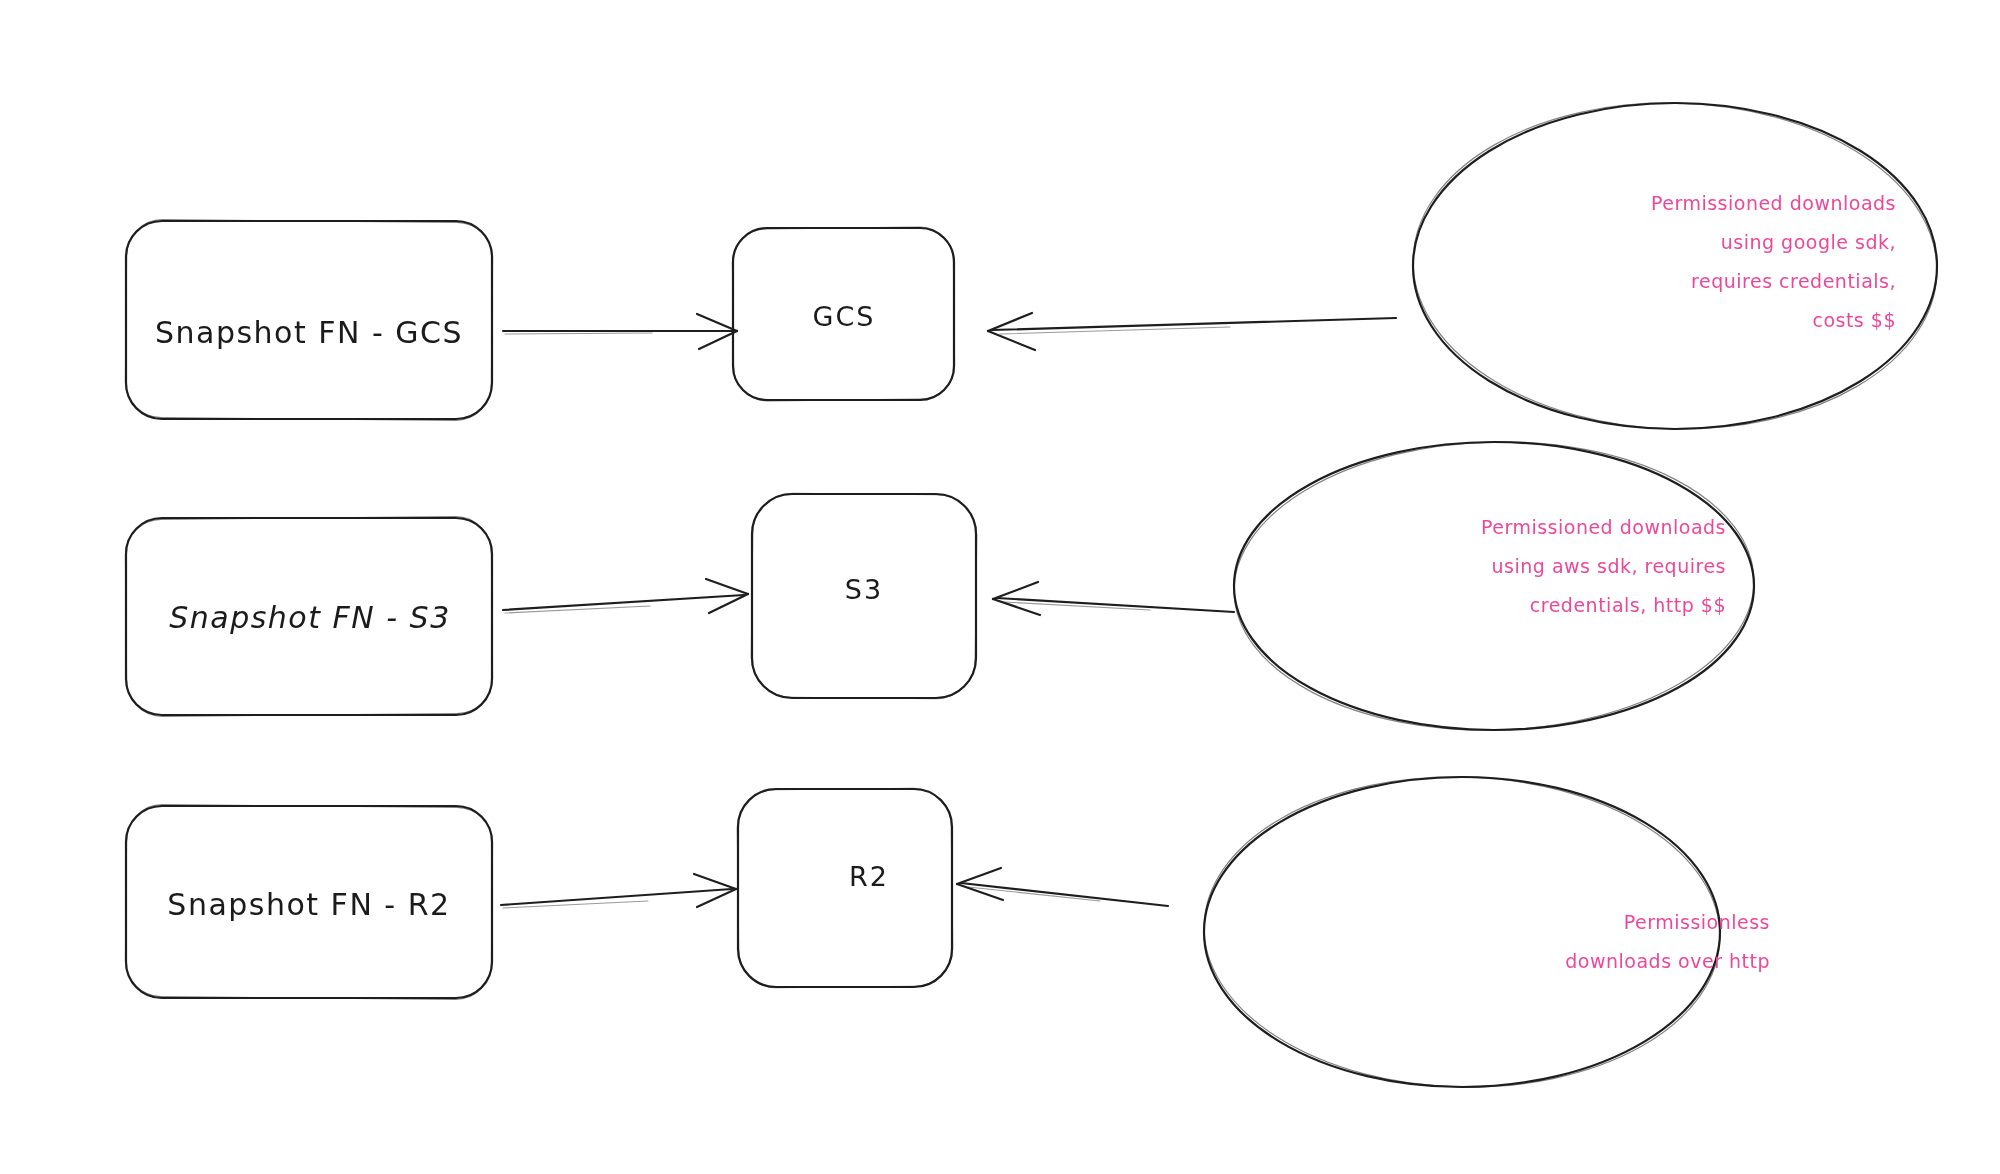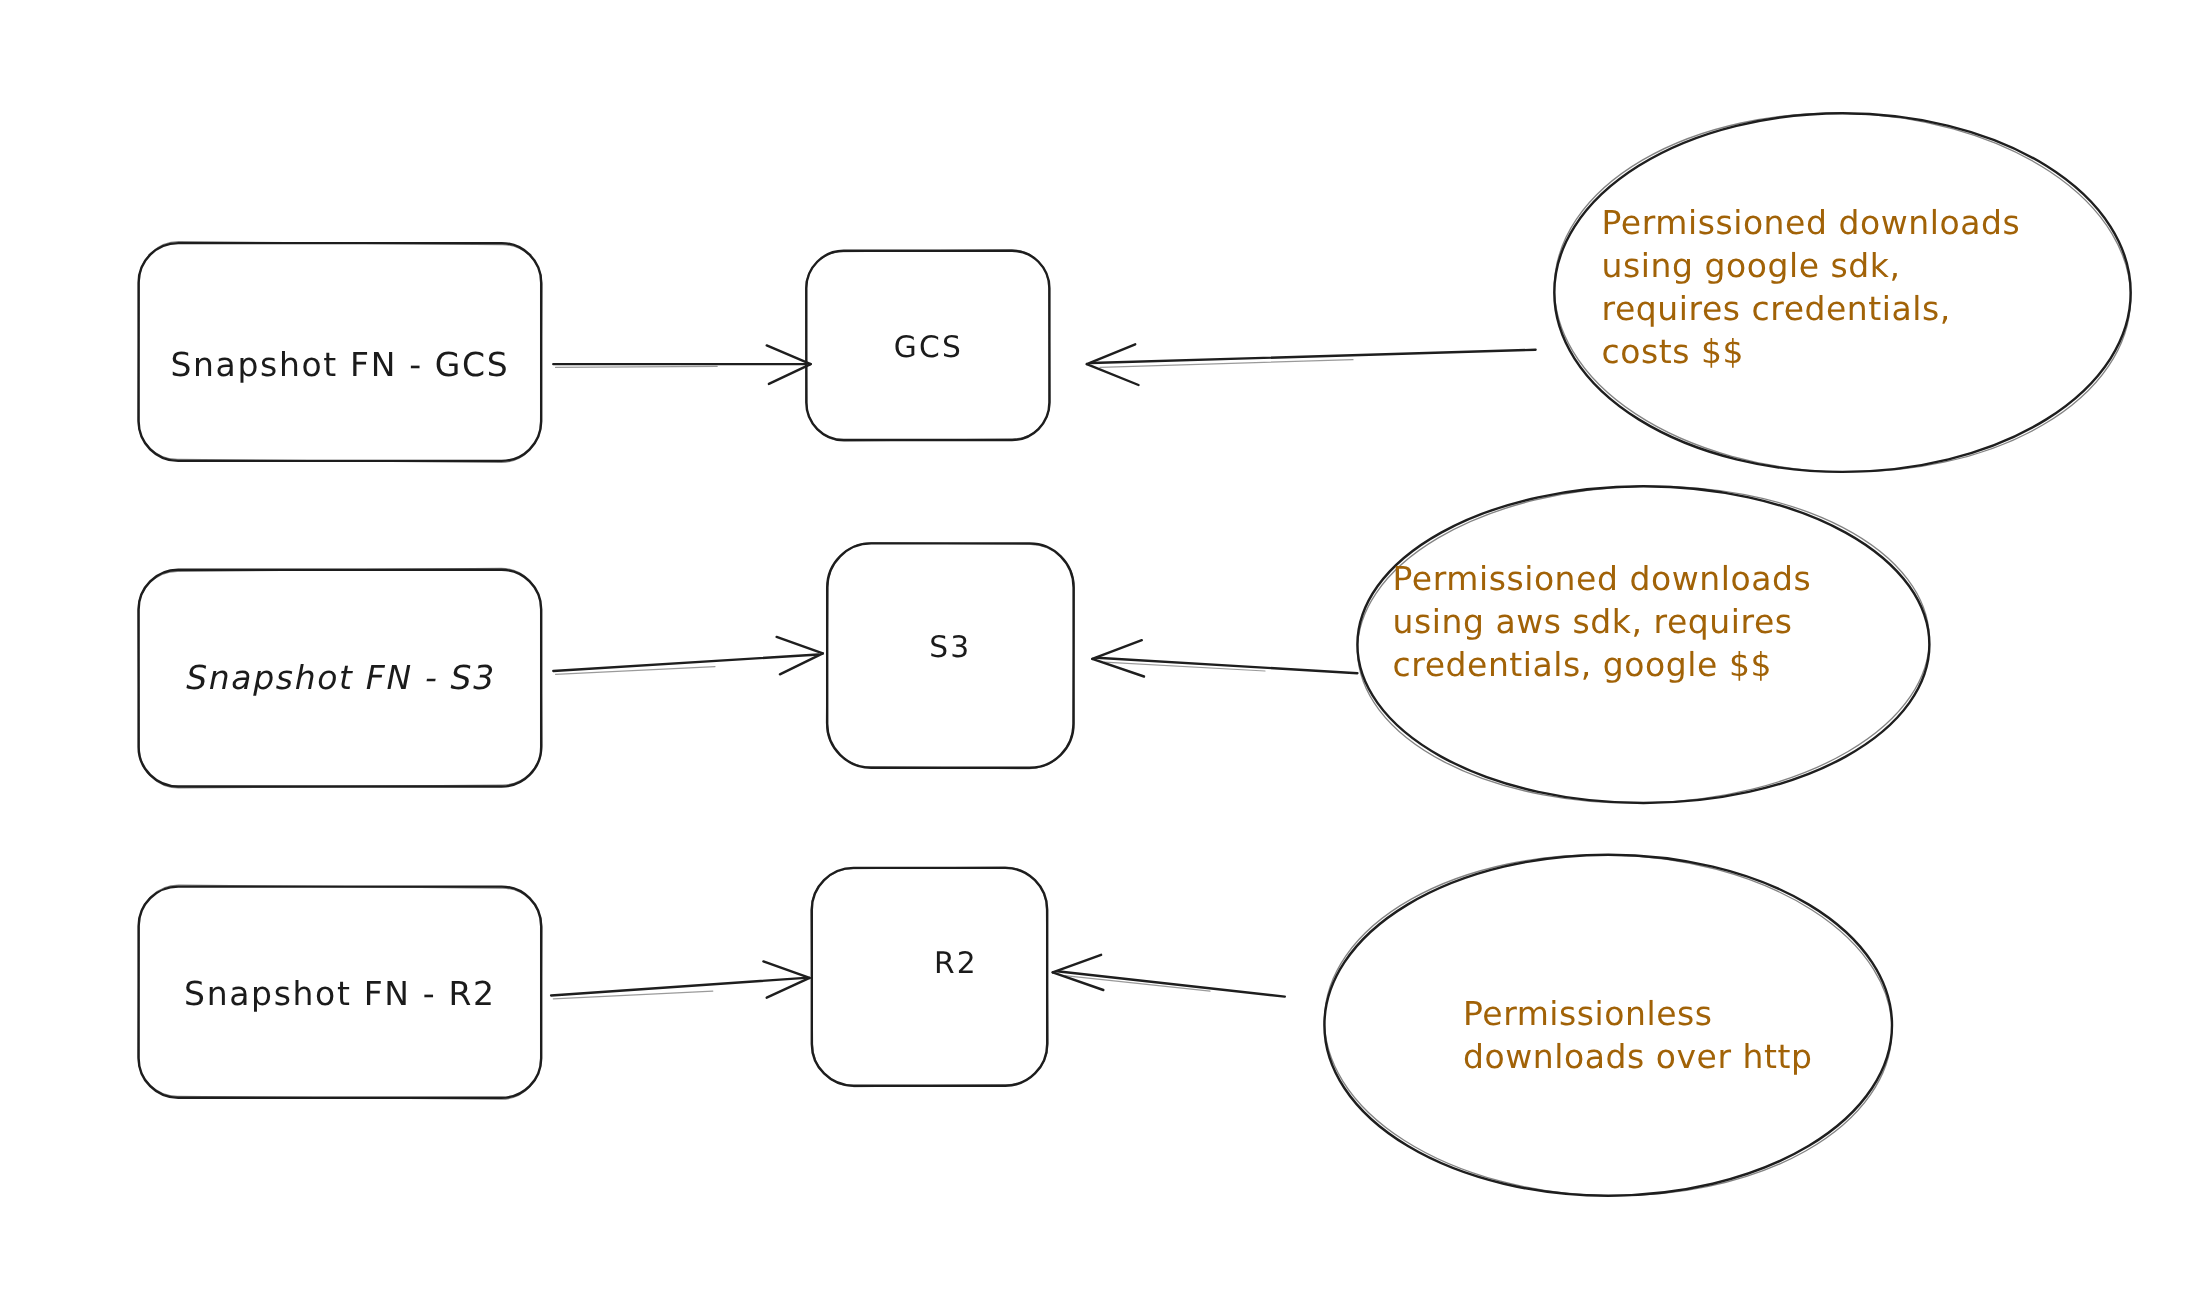--- a/index.html
+++ b/index.html
@@ -17,25 +17,25 @@
     transform:translate(-50%,-50%);
     white-space:nowrap;
     text-align:center;
     color:#1b1b1b;
   }
   .box-label{font-size:30px;letter-spacing:1.5px;margin-top:11px;}
   .small-label{font-size:27px;letter-spacing:2px;}
   .note{
     position:absolute;
     transform:translate(-50%,-50%);
-    text-align:left;
-    font-size:30px;
+    text-align:right;
+    font-size:19px;
     line-height:39px;
     letter-spacing:0.5px;
-    color:#a16207;
+    color:#ec4899;
   }
 </style>
 </head>
 <body>
 
 <div class="stage">
 
   <svg width="2000" height="1174" viewBox="0 0 2000 1174" fill="none" stroke="#1e1e1e" stroke-width="2.2" stroke-linecap="round">
 
     <g>
@@ -137,21 +137,21 @@
   <div class="note" style="left:1676px; top:262px; width:440px;">
     <div>Permissioned downloads</div>
     <div>using google sdk,</div>
     <div>requires credentials,</div>
     <div>costs $$</div>
   </div>
 
   <div class="note" style="left:1496px; top:566px; width:460px;">
     <div>Permissioned downloads</div>
     <div>using aws sdk, requires</div>
-    <div>credentials, google $$</div>
+    <div>credentials, http $$</div>
   </div>
 
   <div class="note" style="left:1550px; top:942px; width:440px;">
     <div>Permissionless</div>
     <div>downloads over http</div>
   </div>
 
 </div>
 
 </body></html>

